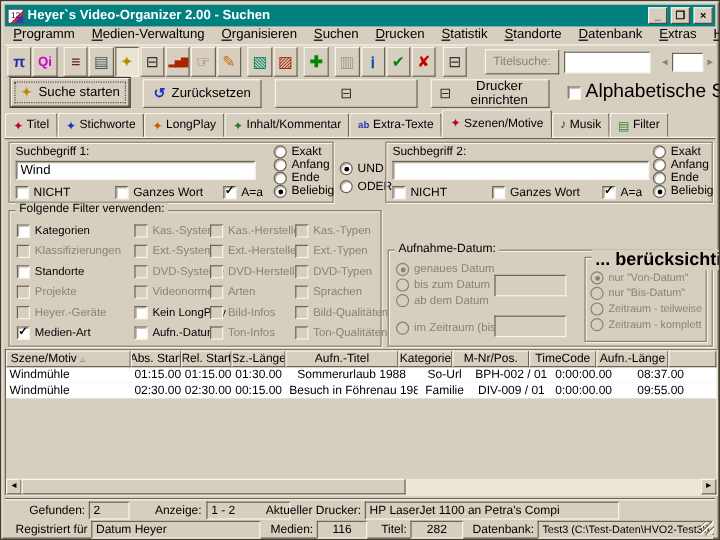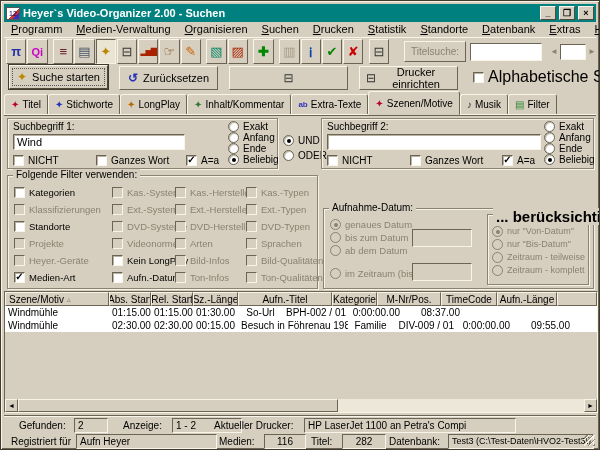--- a/index.html
+++ b/index.html
@@ -82,21 +82,21 @@
   .t-r{text-align:right;}
   .t-c{text-align:center;}
   .hscroll{position:absolute;left:0;bottom:0;right:0;height:13px;background:#EDE7D9;display:flex;align-items:center;}
   .sbtn{width:13px;height:13px;background:#D6CEBE;border:1px solid;border-color:#F8F4E8 #6B6354 #6B6354 #F8F4E8;
     font-size:7px;line-height:11px;text-align:center;padding:0;flex:none;color:#000;}
   .sthumb{position:absolute;left:13px;width:320px;top:0;height:13px;background:#D6CEBE;
     border:1px solid;border-color:#F8F4E8 #6B6354 #6B6354 #F8F4E8;}
   
   .statsep{position:absolute;left:3px;top:414px;right:3px;height:2px;
     border-top:1px solid #6B6354;border-bottom:1px solid #F8F4E8;}
-  .slabel{position:absolute;font-size:10px;white-space:nowrap;}
+  .slabel{position:absolute;font-size:10px;text-align:right;white-space:nowrap;}
   .sfield{position:absolute;height:15px;background:#D6CEBE;border:1px solid;
     border-color:#6B6354 #F8F4E8 #F8F4E8 #6B6354;font-size:10px;line-height:13px;padding:0 3px;
     white-space:nowrap;overflow:hidden;}
   .grip{position:absolute;right:4px;bottom:3px;width:11px;height:11px;
     background:repeating-linear-gradient(135deg,transparent 0 2px,#8a8272 2px 3px,#F8F4E8 3px 4px);}
 </style>
 </head>
 <body>
 
 <div id="window">
@@ -240,21 +240,21 @@
       </span>
     <span class="tab">
         <span class="tabicon" style="color:#383">▤</span>
         <span>Filter</span>
       </span>
   </div>
   <div class="panelline"></div>
 
   <div class="gbox" style="left:6px;top:117px;width:271px;height:51px">
     <span class="inlabel" style="left:5px;top:2px">Suchbegriff 1:</span>
-    <input class="txtinput" style="left: 5px; top: 15px; width: 172px; height: 16px;" value="Wind">
+    <input class="txtinput" style="left: 5px; top: 15px; width: 200px; height: 16px;" value="Wind">
     <div class="cb" style="left:5px;top:35px">
         <span class="box"></span>
         <span>NICHT</span>
       </div>
     <div class="cb" style="left:88px;top:35px">
         <span class="box"></span>
         <span>Ganzes Wort</span>
       </div>
     <div class="cb chk" style="left:178px;top:35px">
         <span class="box"></span>
@@ -477,20 +477,21 @@
       <span class="th" style="width:64px">M-Nr/Pos.</span>
       <span class="th" style="width:56px">TimeCode</span>
       <span class="th" style="width:60px">Aufn.-Länge</span>
       <span class="th" style="flex:1"></span>
     </div>
     <div class="row">
       <span class="td" style="width:104px">Windmühle</span>
       <span class="td t-r" style="width:42px">01:15.00</span>
       <span class="td t-r" style="width:42px">01:15.00</span>
       <span class="td t-r" style="width:45px">01:30.00</span>
+      <span class="td t-c" style="width:110px">Sommerurlaub 1988</span>
       <span class="td t-c" style="width:45px">So-Url</span>
       <span class="td t-r" style="width:64px">BPH-002 / 01</span>
       <span class="td t-r" style="width:56px">0:00:00.00</span>
       <span class="td t-r" style="width:60px">08:37.00</span>
       <span class="td" style="flex:1"></span>
     </div>
     <div class="row">
       <span class="td" style="width:104px">Windmühle</span>
       <span class="td t-r" style="width:42px">02:30.00</span>
       <span class="td t-r" style="width:42px">02:30.00</span>
@@ -510,21 +511,21 @@
   </div>
 
   <div class="statsep"></div>
   <span class="slabel" style="left:18px;top:419px;width:52px">Gefunden:</span>
   <span class="sfield" style="left:73px;top:417px;width:34px">2</span>
   <span class="slabel" style="left:122px;top:419px;width:45px">Anzeige:</span>
   <span class="sfield" style="left:171px;top:417px;width:70px">1 - 2</span>
   <span class="slabel" style="left:213px;top:419px;width:87px">Aktueller Drucker:</span>
   <span class="sfield" style="left:303px;top:417px;width:212px">HP LaserJet 1100 an Petra's Compi</span>
   <span class="slabel" style="left:10px;top:435px;width:62px">Registriert für</span>
-  <span class="sfield" style="left:75px;top:433px;width:141px">Aufn Heyer</span>
+  <span class="sfield" style="left:75px;top:433px;width:141px">Datum Heyer</span>
   <span class="slabel" style="left:218px;top:435px;width:42px">Medien:</span>
   <span class="sfield t-c" style="left:263px;top:433px;width:42px;text-align:center">116</span>
   <span class="slabel" style="left:310px;top:435px;width:28px">Titel:</span>
   <span class="sfield" style="left:341px;top:433px;width:44px;text-align:center">282</span>
   <span class="slabel" style="left:388px;top:435px;width:56px">Datenbank:</span>
   <span class="sfield" style="left:447px;top:433px;width:146px;font-size:9px">Test3 (C:\Test-Daten\HVO2-Test3\)</span>
   <span class="grip"></span>
 
 </div>
 

